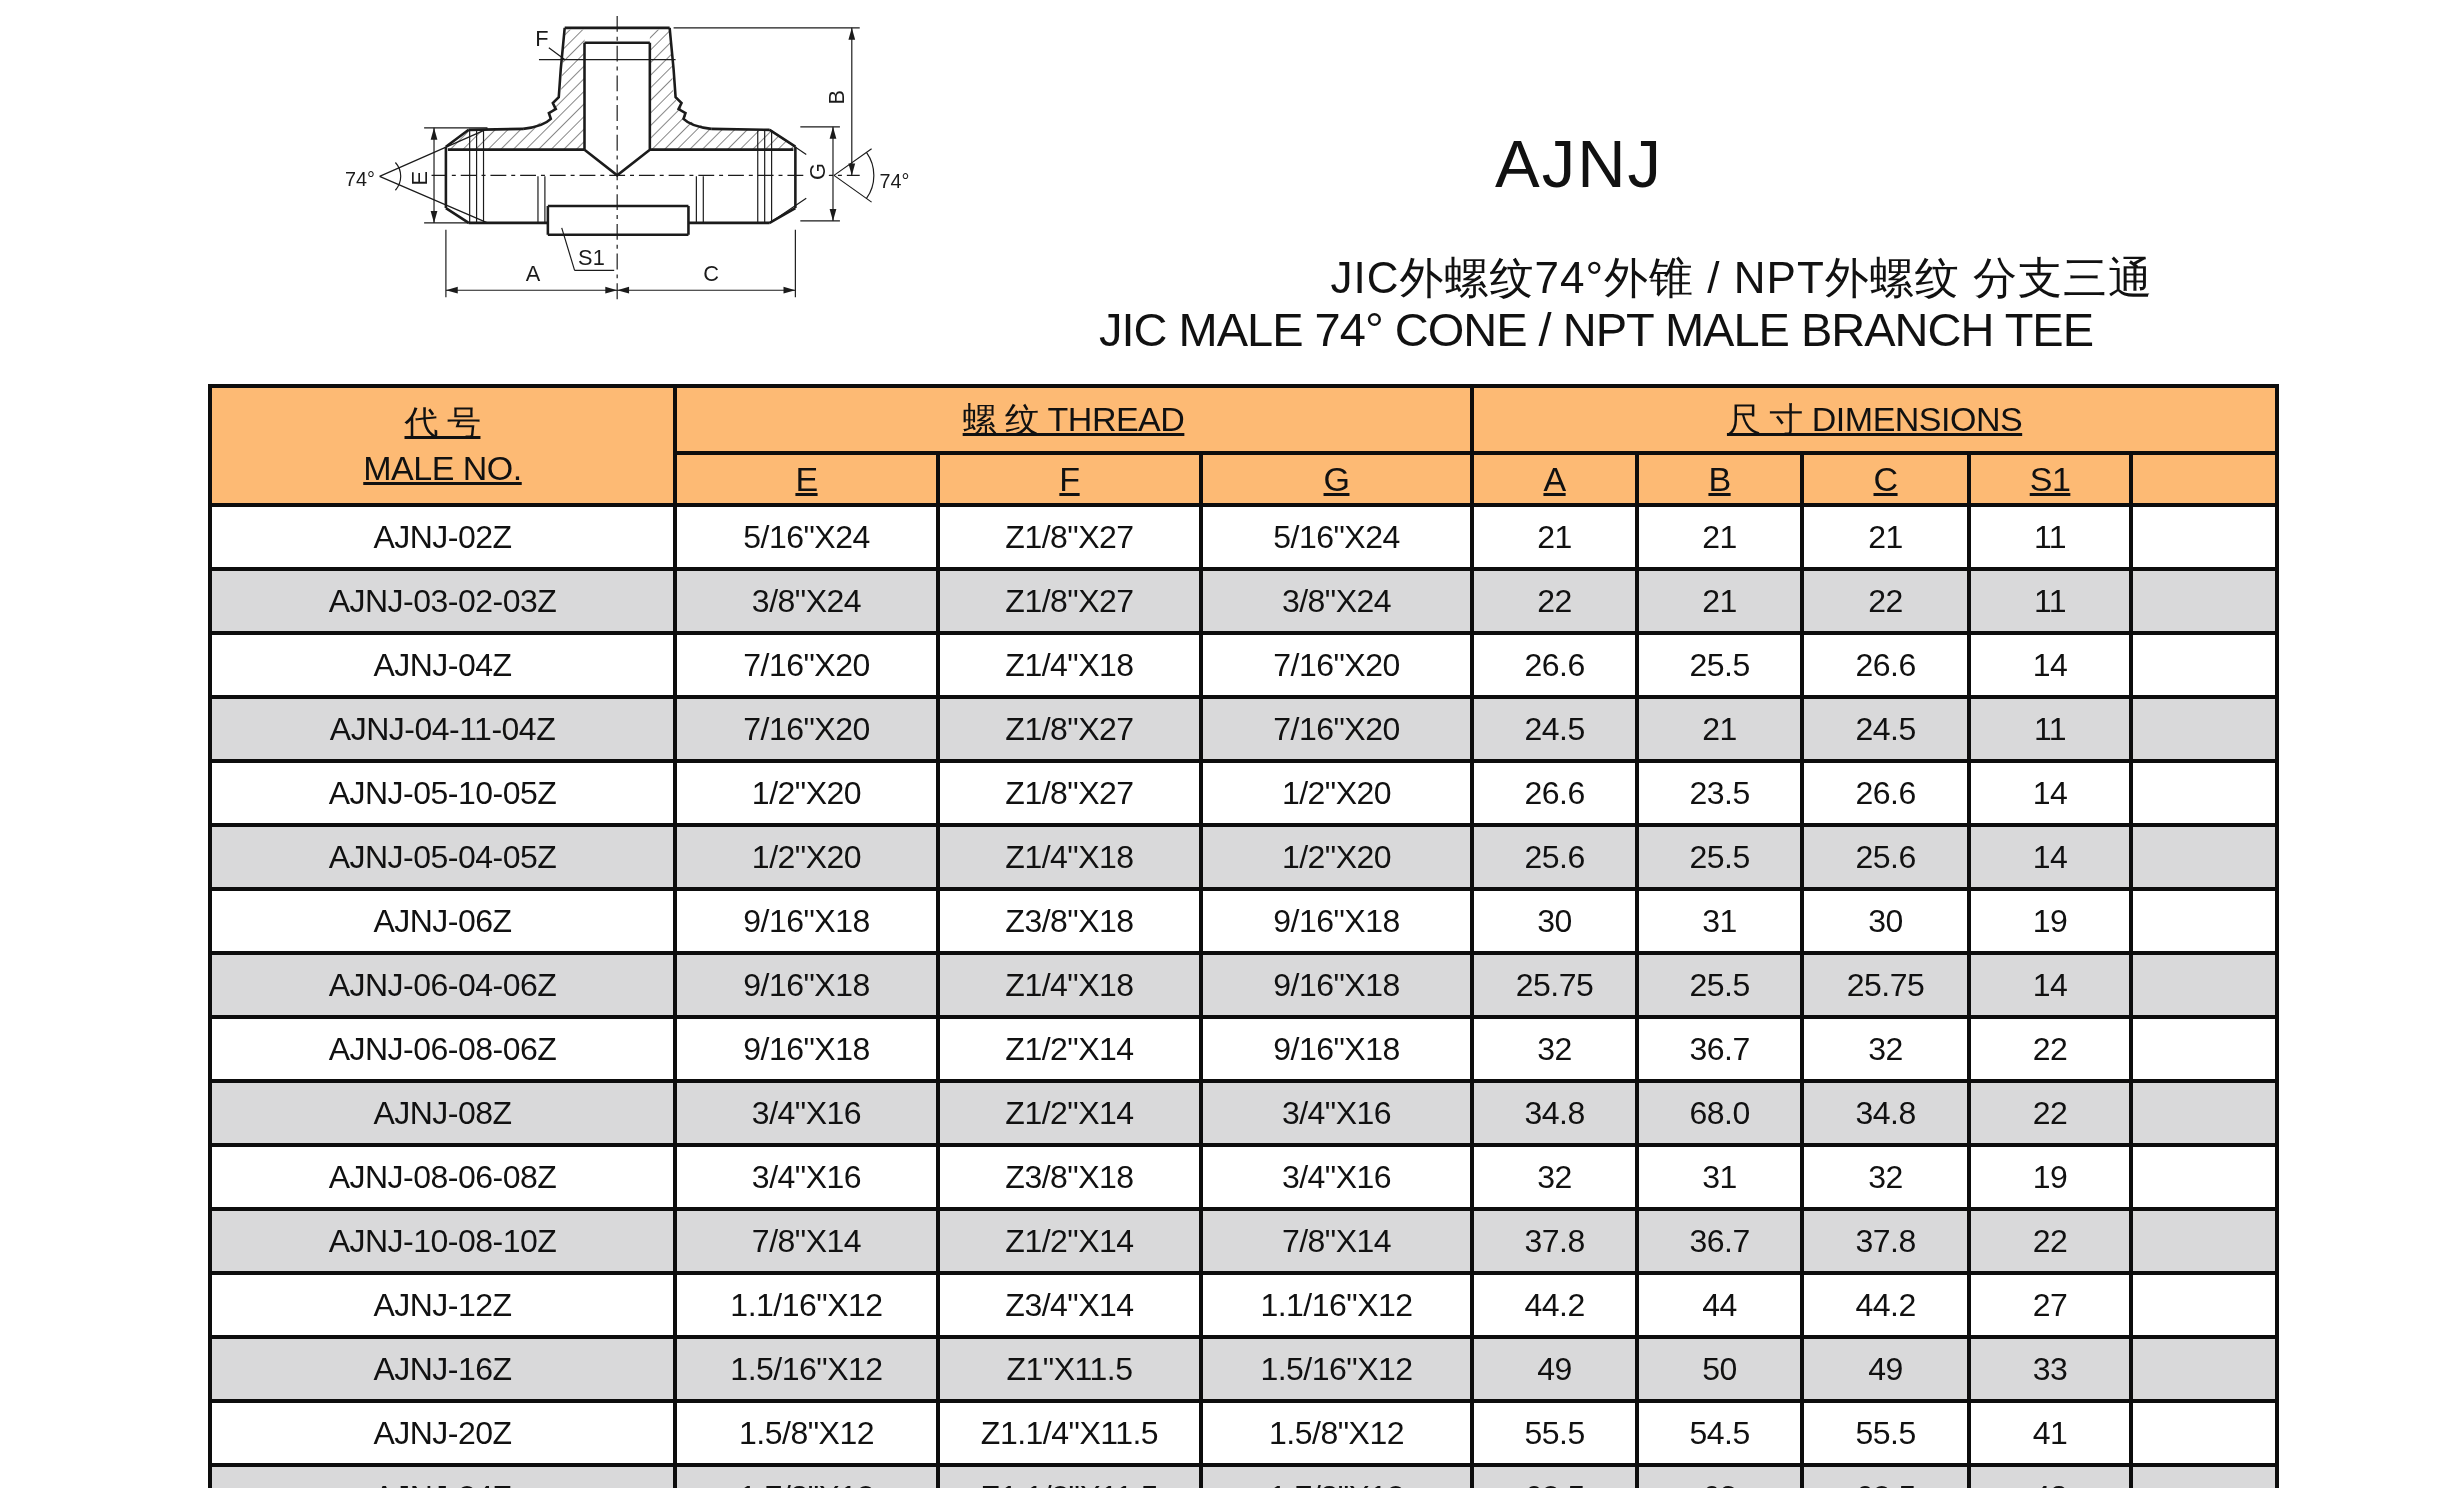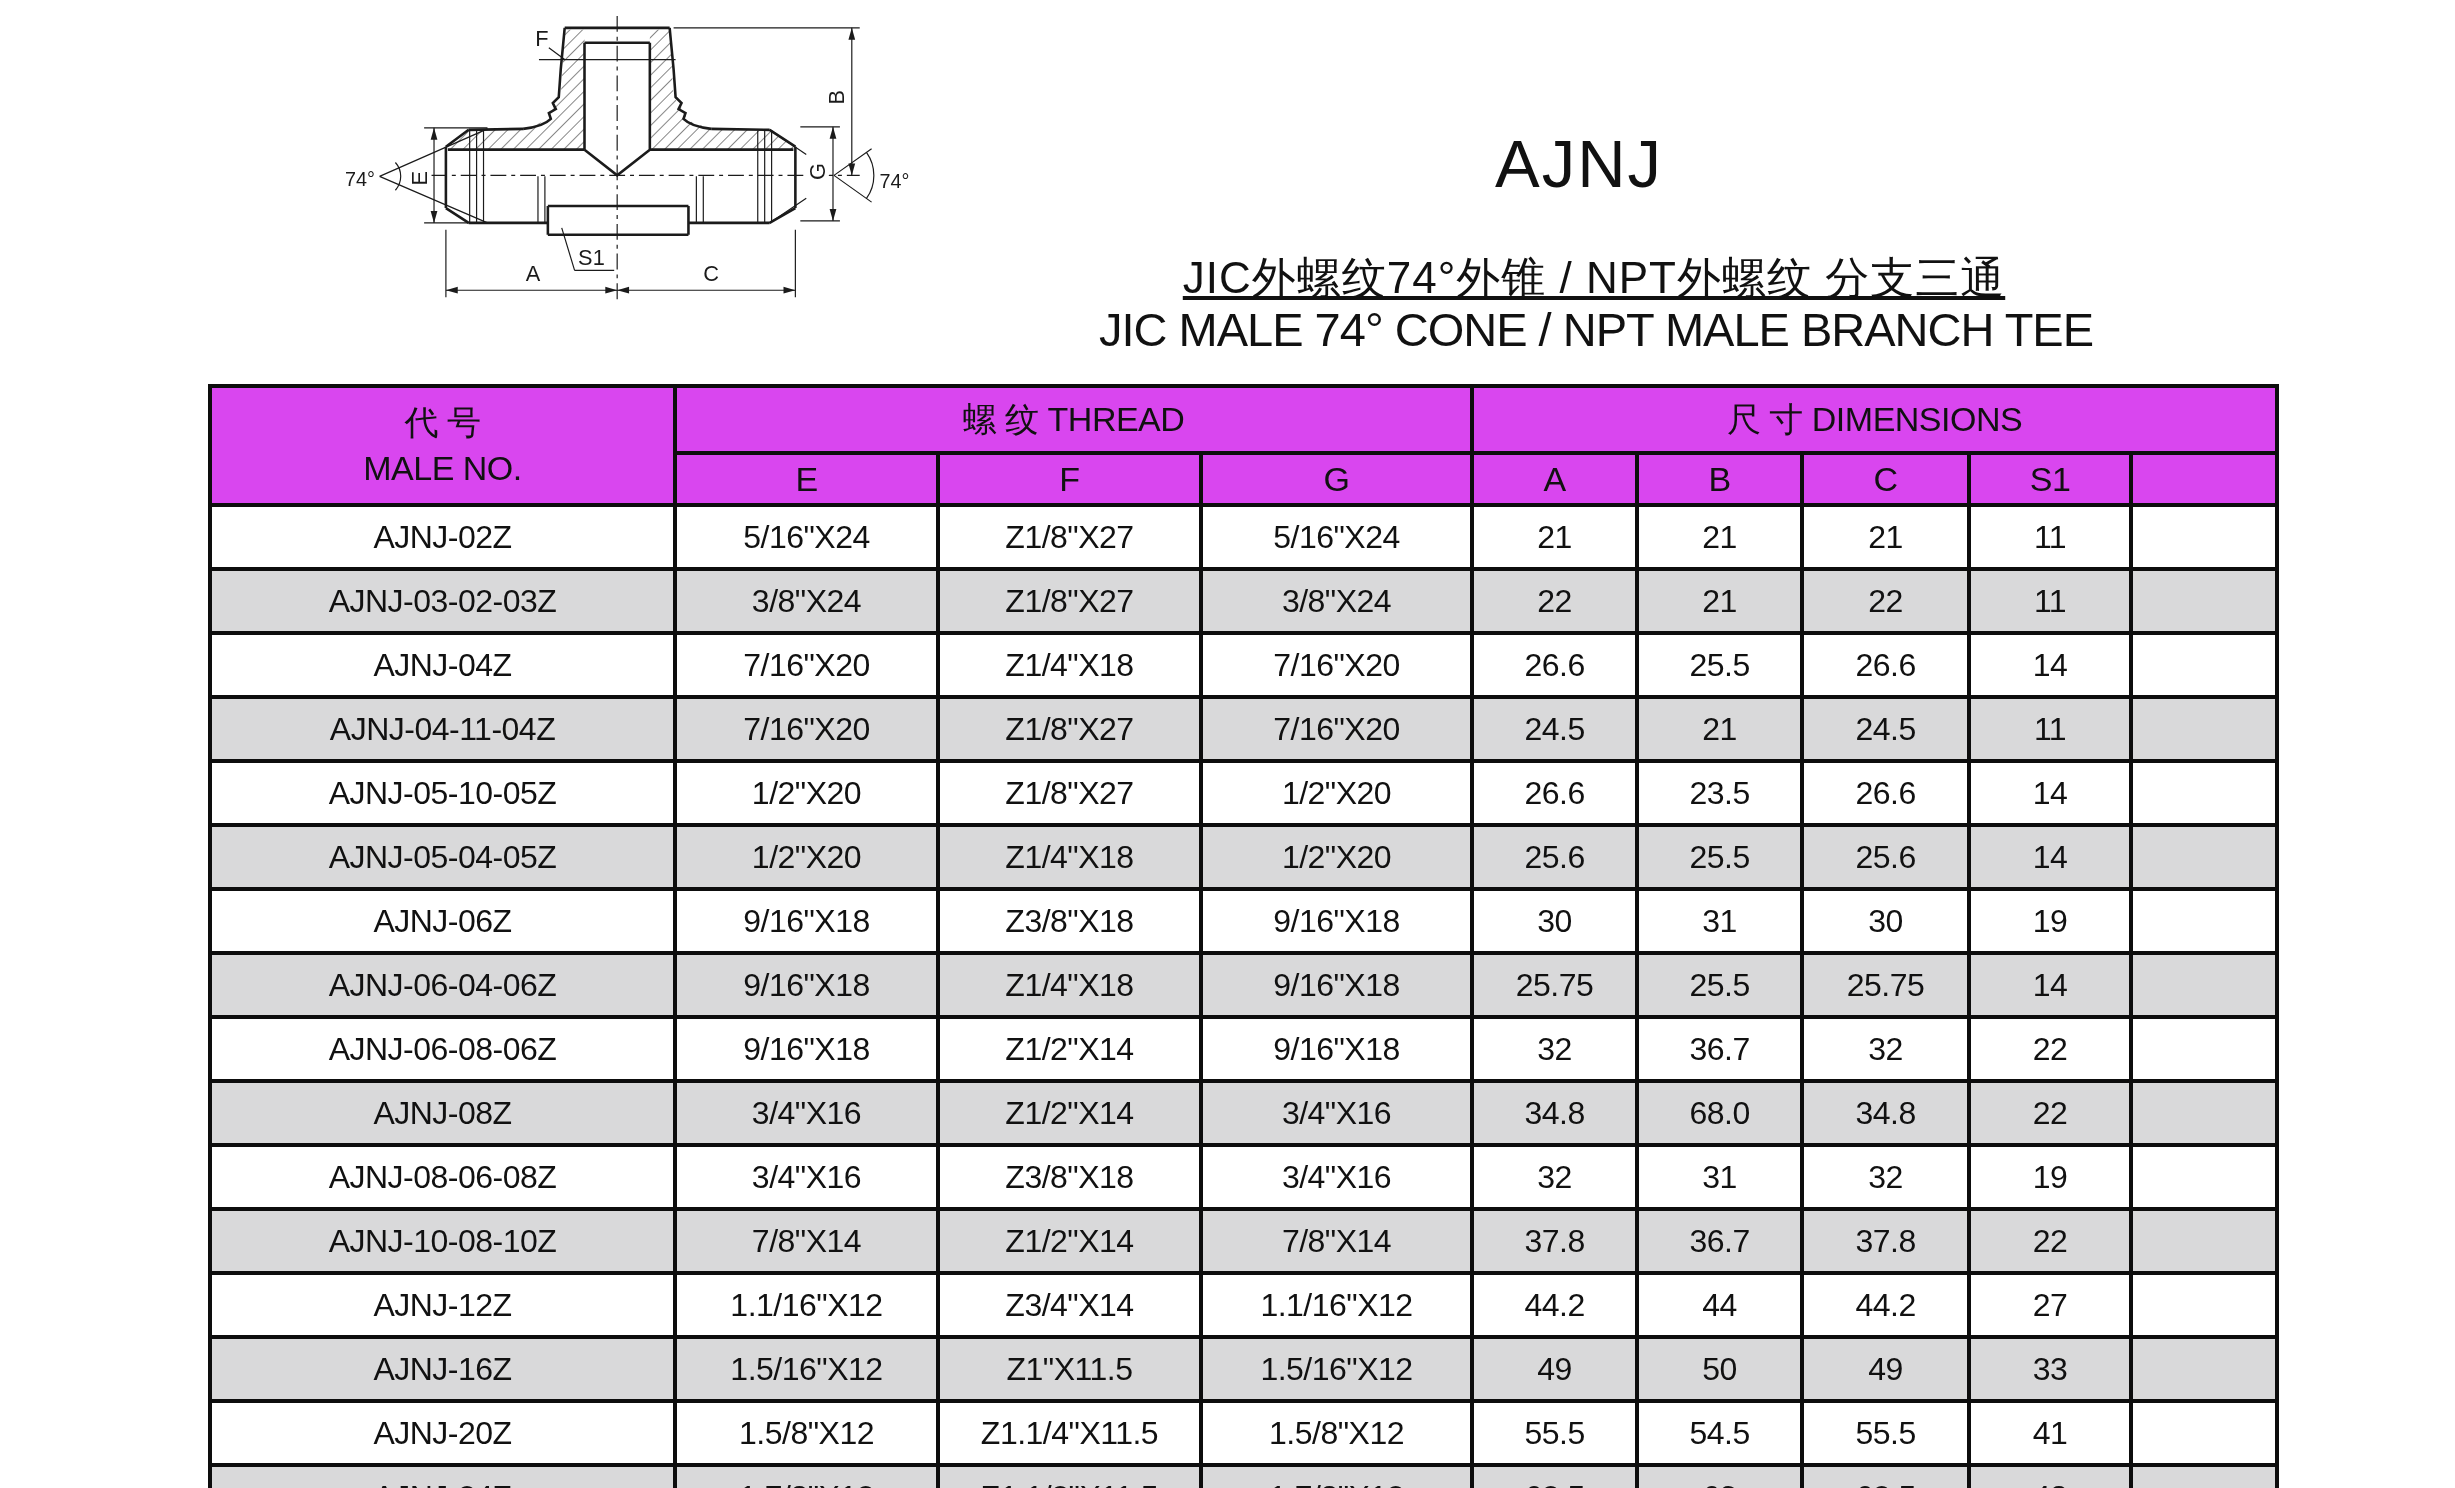--- a/index.html
+++ b/index.html
@@ -6,22 +6,22 @@
   .page {
     position:relative; width:2455px; height:1488px; background:#ffffff;
     font-family:"Liberation Sans","DejaVu Sans",sans-serif; color:#111111; overflow:hidden;
   }
   
   .main-title {
     position:absolute; left:1084px; top:125px; width:990px; text-align:center;
     font-size:67px; font-weight:normal; letter-spacing:2px;
   }
   .subtitle-cn {
-    position:absolute; left:1099px; top:249px; width:990px; text-align:center;
-    font-size:44px; letter-spacing:1px; white-space:nowrap;text-decoration:underline;
+    position:absolute; left:1163px; top:249px; width:990px; text-align:right;
+    font-size:44px; letter-spacing:1px; white-space:nowrap;
   }
   .subtitle-en {
     position:absolute; left:1099px; top:302px; width:990px; text-align:center;
     font-size:47px; letter-spacing:-1px; white-space:nowrap;
   }
   
   .diagram { position:absolute; left:337px; top:10px; width:594px; height:307px; }
   .diagram .outline { stroke:#1b1b1b; stroke-width:2.6; fill:none; stroke-linejoin:miter; }
   .diagram .thin    { stroke:#1b1b1b; stroke-width:1.2; fill:none; }
   .diagram .thread  { stroke:#1b1b1b; stroke-width:1.2; fill:none; }
@@ -33,21 +33,21 @@
   
   .spec-table {
     position:absolute; left:208px; top:384px; width:2069px; height:1094px;
     border-collapse:collapse; table-layout:fixed; text-align:center;
     font-size:32px; letter-spacing:-0.5px;
   }
   .spec-table th, .spec-table td {
     border:4px solid #0d0d0d; padding:0; font-weight:normal; vertical-align:middle;
     overflow:hidden; white-space:nowrap;
   }
-  .spec-table thead th { background:#d946ef; font-size:34px; }
+  .spec-table thead th { background:#fdba74; font-size:34px;text-decoration:underline; }
   .spec-table thead tr.h1 th { height:63px; }
   .spec-table thead tr.h2 th { height:48px; }
   .spec-table tbody td { height:60px; background:#ffffff; }
   .spec-table tbody tr:nth-child(even) td { background:#d9d9da; }
   .partcell div { line-height:1.35; }
 </style>
 </head>
 <body>
 
 <div class="page">

